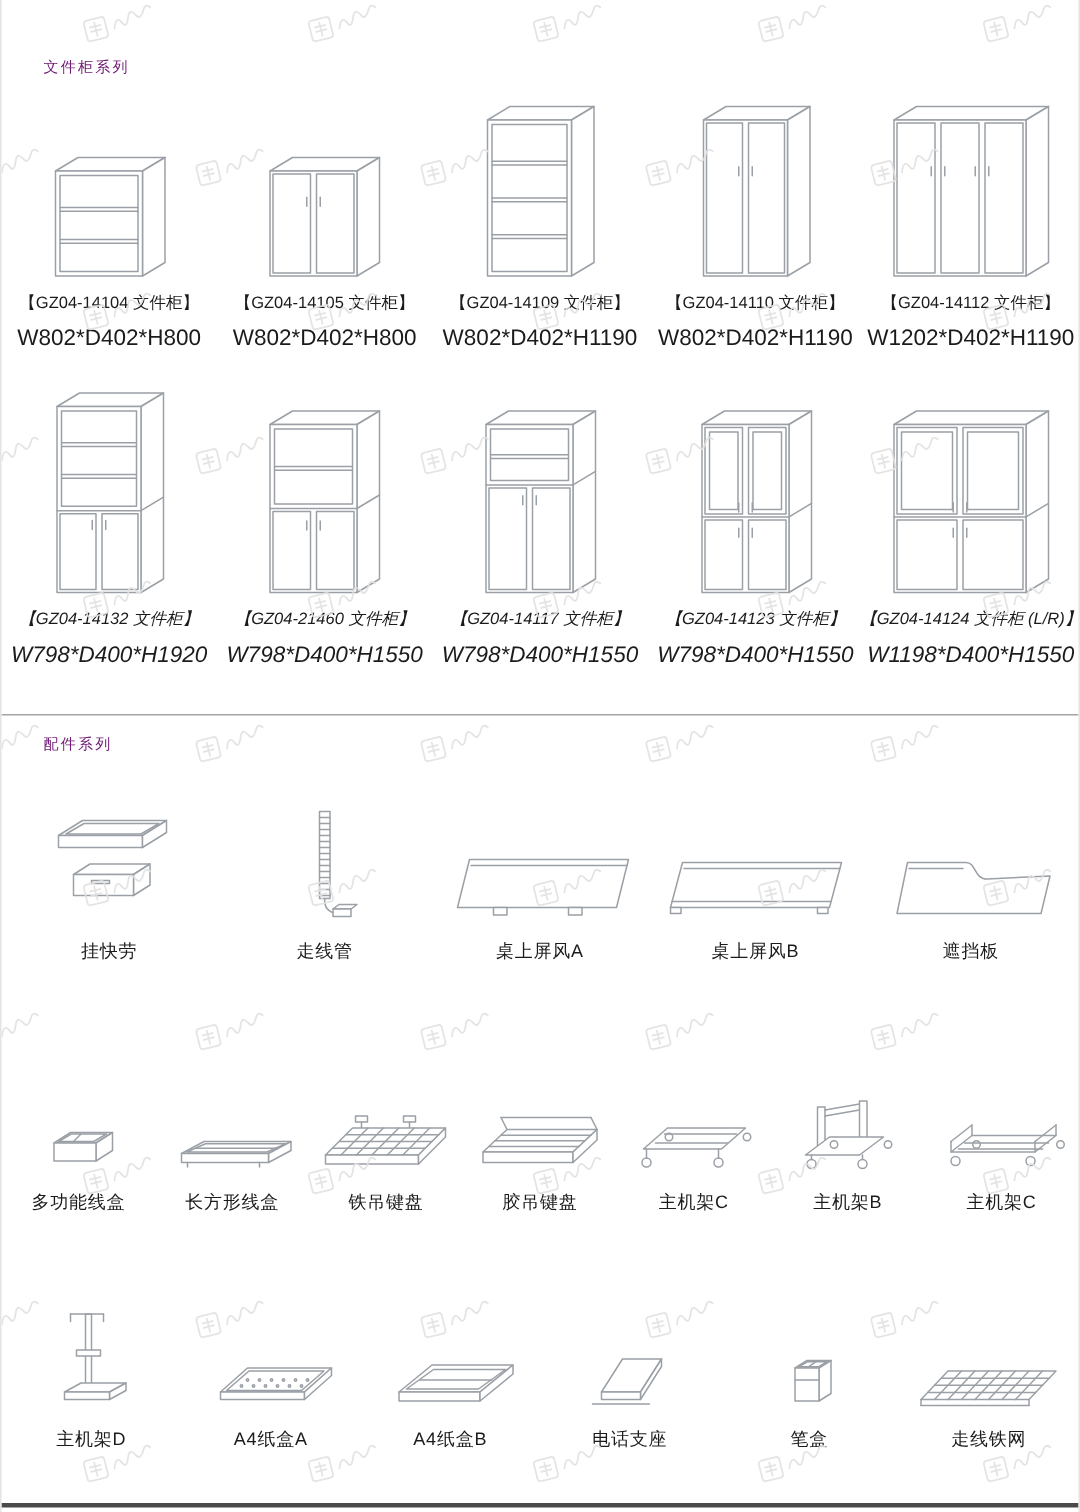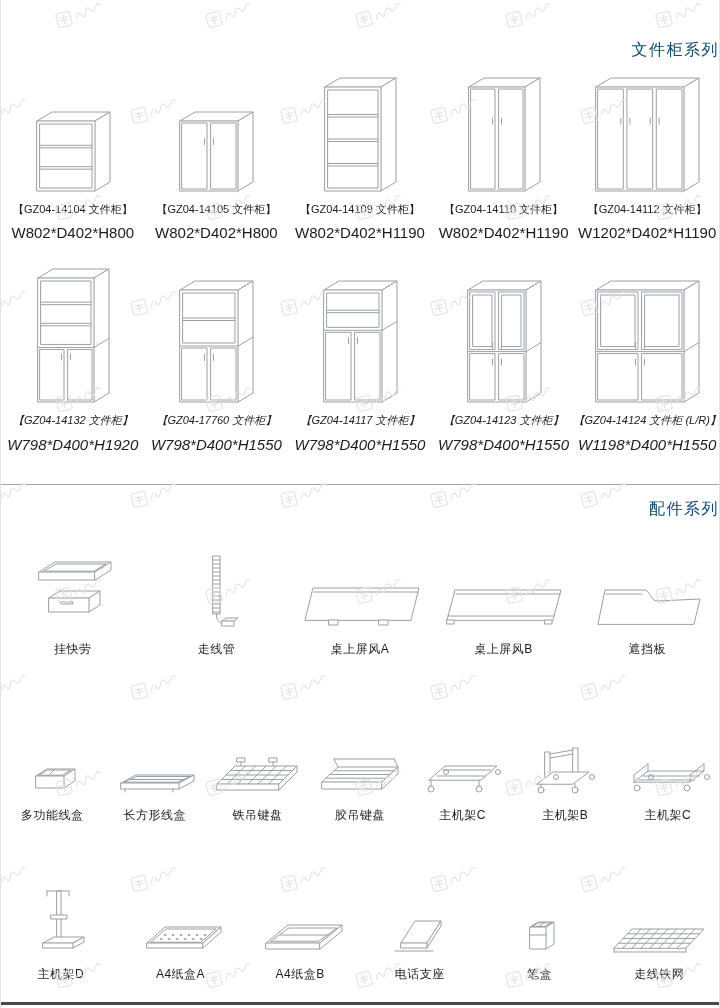--- a/index.html
+++ b/index.html
@@ -3,21 +3,21 @@
 <meta charset="utf-8">
 <style>
   * { margin:0; padding:0; box-sizing:border-box; }
   html,body { background:#ffffff; }
   body { width:720px; font-family:"Liberation Sans", sans-serif; color:#1b1b1b; }
   .page { position:relative; width:720px; height:1008px; background:#fff; overflow:hidden;
           border-left:1px solid #e4e4e4; border-right:1px solid #e4e4e4; }
   .content { position:relative; z-index:1; }
   #wm-layer { position:absolute; inset:0; z-index:2; pointer-events:none; }
   .wm { position:absolute; transform:rotate(-14deg); opacity:.9; }
-  .sec-title { font-size:16px; color:#0c4a6e; margin-left:28px; letter-spacing:1.5px; line-height:1.2;text-align:right; }
+  .sec-title { font-size:10px; color:#701a75; margin-left:28px; letter-spacing:1.5px; line-height:1.2; }
   .sec1 { padding-top:40px; }
   .sec2 { padding-top:14px; }
   .cab-row { display:flex; }
   .cab-row.r1 { margin-top:14px; }
   .cab-row.r2 { margin-top:30px;font-style:italic; }
   .cab-item { width:20%; display:flex; flex-direction:column; align-items:center; }
   .fig { display:flex; align-items:flex-end; justify-content:center; }
   .fig svg { display:block; }
   .cab-row.r1 .fig { height:120px; }
   .cab-row.r2 .fig { height:132px; }
@@ -177,21 +177,21 @@
                   <line x1="37" y1="54.5" x2="89" y2="54.5"></line>
                   <line x1="34" y1="80" x2="92" y2="80"></line>
                   <line x1="92" y1="80" x2="107" y2="71"></line>
                   <rect x="36" y="82" width="25" height="52"></rect>
                   <rect x="65" y="82" width="25" height="52"></rect>
                   <line x1="58.5" y1="88.4" x2="58.5" y2="94.4"></line>
                   <line x1="67.5" y1="88.4" x2="67.5" y2="94.4"></line>
                 </g>
               </svg>
           </div>
-          <div class="code">【GZ04-17760 文件柜】</div>
+          <div class="code">【GZ04-21460 文件柜】</div>
           <div class="dims">W798*D400*H1550</div>
         </div>
         <div class="cab-item">
           <div class="fig">
             <svg viewBox="0 0 140 138" width="140" height="138">
                 <g fill="none" stroke="#9aa0a6" stroke-width="1" stroke-linejoin="round" stroke-linecap="round">
                   <polygon points="34,24 49,15 107,15 92,24" fill="#fff"></polygon>
                   <polygon points="92,24 107,15 107,127 92,136" fill="#fff"></polygon>
                   <rect x="34" y="24" width="58" height="112" fill="#fff"></rect>
                   <rect x="37" y="27" width="52" height="34.32"></rect>

